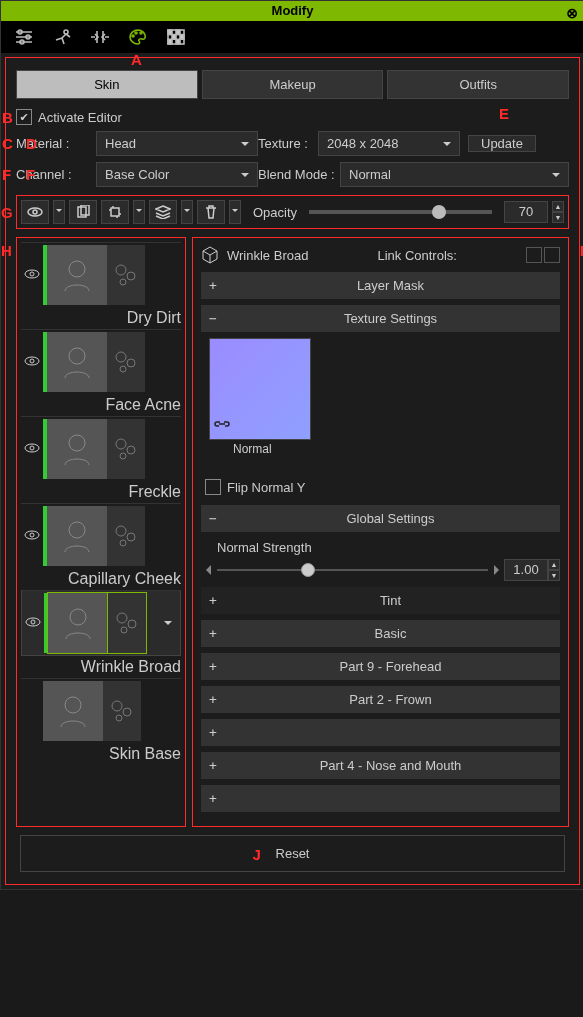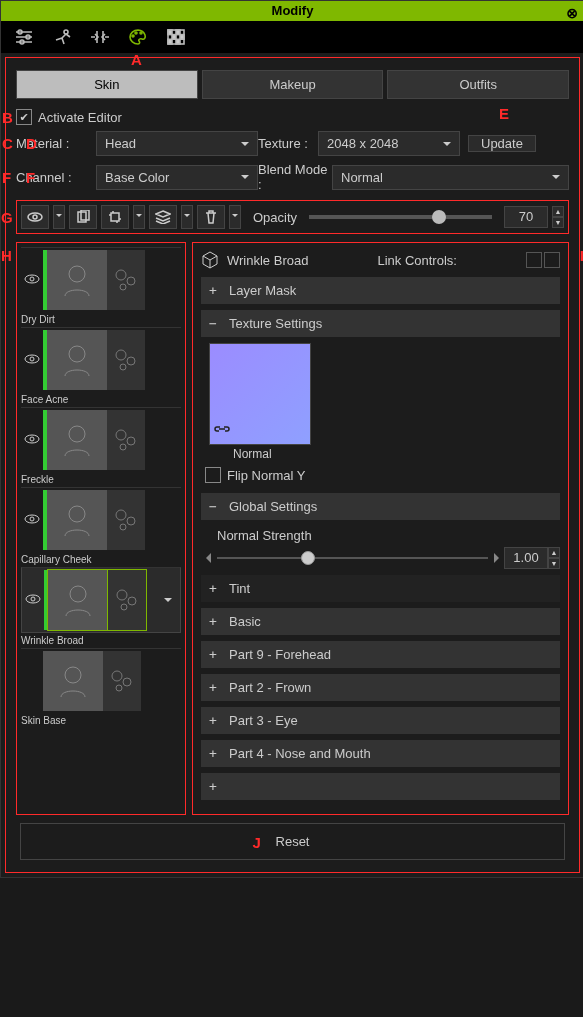--- a/index.html
+++ b/index.html
@@ -34,27 +34,27 @@
 .spin div{flex:1;background:#2b2b2b;border:1px solid #444;display:flex;align-items:center;justify-content:center;font-size:7px;cursor:pointer}
 .main{display:flex;gap:6px}
 .layers{width:160px;border:1px solid #ff2a2a;padding:4px;position:relative}
 .layer{display:flex;align-items:center;border-top:1px solid #333;padding:2px 0;cursor:pointer}
 .eye{width:22px;text-align:center}
 .eye svg{stroke:#ccc;fill:none}
 .stripe{width:4px;height:60px;background:#3c3}
 .thumb{width:60px;height:60px;background:#555;display:flex;align-items:center;justify-content:center}
 .thumb svg{stroke:#888;fill:none}
 .deco{width:38px;height:60px;background:#333;display:flex;align-items:center;justify-content:center}
-.layer-name{font-size:10px;text-align:left;padding:2px 0}
+.layer-name{font-size:16px;text-align:right;padding:2px 0}
 .layer.sel .thumb,.layer.sel .deco{outline:1px solid #7fb800}
 .props{flex:1;border:1px solid #ff2a2a;padding:8px;position:relative}
 .phead{display:flex;align-items:center;gap:8px;margin-bottom:8px}
 .acc{background:#333;padding:6px 8px;display:flex;align-items:center;gap:8px;margin:6px 0;cursor:pointer}
 .acc .pm{font-family:monospace;width:12px}
-.acc .ttl{flex:1;text-align:left}
+.acc .ttl{flex:1;text-align:center}
 .tex-prev{width:100px;height:100px;border:1px solid #444;background:linear-gradient(135deg,#9b8cff,#8fa0ff);margin:6px 0 2px 8px;position:relative}
 .tex-prev .link-ic{position:absolute;left:4px;bottom:4px}
 .dslider{display:flex;align-items:center;margin:4px 0}
 .track{flex:1;height:2px;background:#555;position:relative;margin:0 6px}
 .track .th{width:12px;height:12px;border:1px solid #999;background:#ccc;border-radius:50%;position:absolute;top:-6px}
 .tri{width:0;height:0;border:5px solid transparent}
 .reset{text-align:center;padding:10px;border:1px solid #444;margin:8px 4px 4px 4px;cursor:pointer;position:relative}
 .link-btns{display:flex;gap:2px;margin-left:auto}
 .link-btns div{width:14px;height:14px;border:1px solid #555;cursor:pointer}
 </style>
@@ -133,21 +133,21 @@
       <div class="sel" style="max-width:110px">2048 x 2048</div>
       <div style="width:8px"></div>
       <div class="btn">Update</div>
     </div>
 
     <div class="row">
       <span class="annot" style="left:-14px">F</span>
       <label>Channel :</label>
       <div class="sel" style="max-width:130px">Base Color</div>
       <span class="annot" style="margin:0 4px 0 10px">F</span>
-      <label style="width:74px">Blend Mode :</label>
+      <label style="width:82px">Blend Mode :</label>
       <div class="sel">Normal</div>
     </div>
 
     <div class="iconbar">
       <span class="annot" style="left:-16px">G</span>
       <div class="ibtn">
           <svg width="16" height="14">
             <ellipse cx="8" cy="7" rx="7" ry="4"></ellipse>
             <circle cx="8" cy="7" r="2"></circle>
           </svg>
@@ -351,21 +351,21 @@
             <span class="ttl">Texture Settings</span>
           </div>
 
         <div class="tex-prev">
           <span class="link-ic"><svg width="16" height="12" stroke="#222" fill="none" stroke-width="1.5">
                 <path d="M5 6H3a2 2 0 0 1 0-4h3M11 6h2a2 2 0 0 0 0-4h-3M5 4h6"></path>
               </svg></span>
         </div>
         <div style="margin-left:32px;font-size:12px">Normal</div>
 
-        <div class="row" style="margin:6px 0 10px 4px">
+        <div class="row" style="margin:23px 0 10px 4px">
           <span class="chk"></span>
           <span>Flip Normal Y</span>
         </div>
 
         <div class="acc">
             <span class="pm">−</span>
             <span class="ttl">Global Settings</span>
           </div>
 
         <div style="margin:8px 0 2px 16px">Normal Strength</div>
@@ -394,21 +394,20 @@
         <div class="acc">
             <span class="pm">+</span>
             <span class="ttl">Part 9 - Forehead</span>
           </div>
         <div class="acc">
             <span class="pm">+</span>
             <span class="ttl">Part 2 - Frown</span>
           </div>
         <div class="acc">
             <span class="pm">+</span>
-            <span class="ttl">Part 3 - Eye</span>
           </div>
         <div class="acc">
             <span class="pm">+</span>
             <span class="ttl">Part 4 - Nose and Mouth</span>
           </div>
         <div class="acc">
             <span class="pm">+</span>
           </div>
       </div>
     </div>

